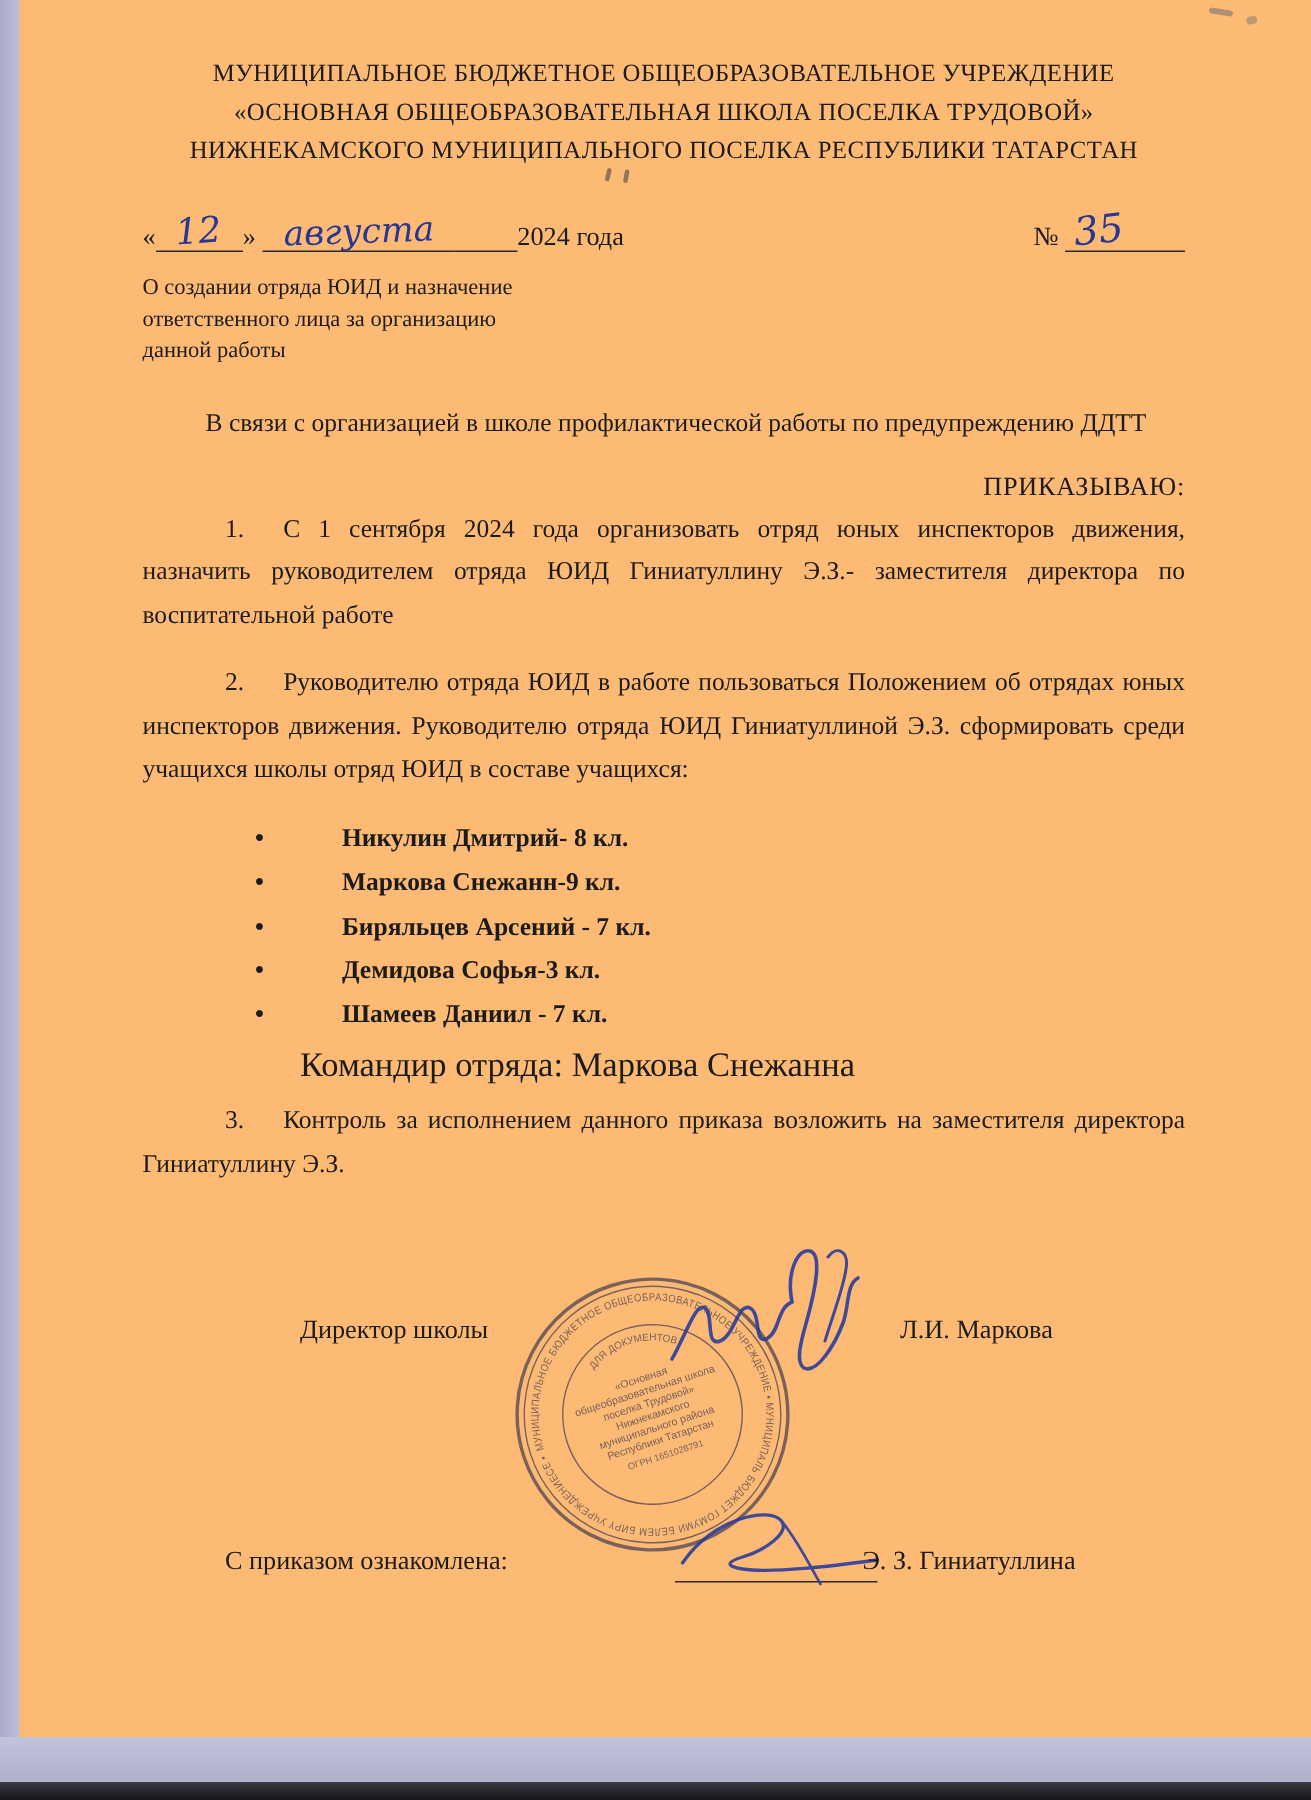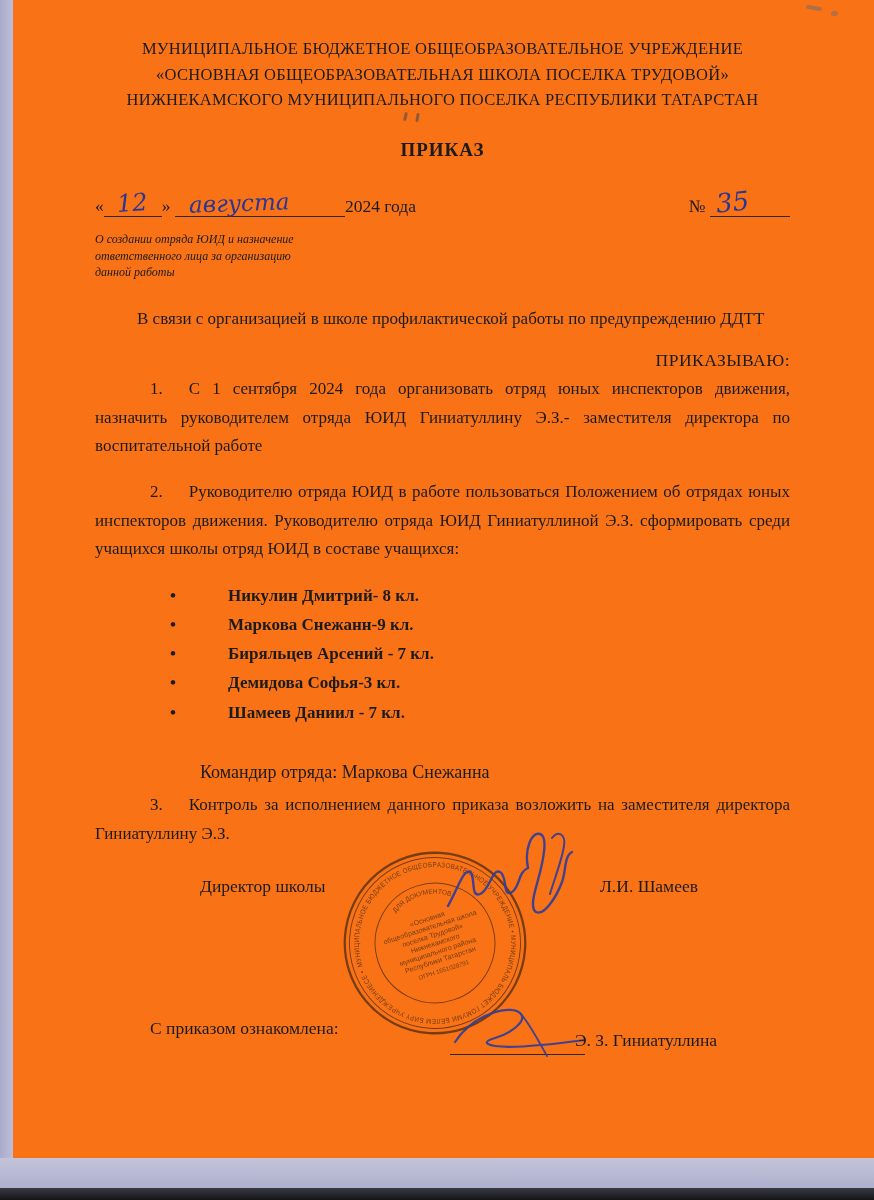--- a/index.html
+++ b/index.html
@@ -1,19 +1,19 @@
 <!DOCTYPE html>
 <html><head>
 <meta charset="utf-8">
 <style>
   html,body{margin:0;padding:0;background:#e8e8ea;}
   .scan{
     position:relative;
     width:874px;height:1200px;
-    background:#f97316;
+    background:#fdba74;
     overflow:hidden;
     font-family:"Liberation Serif", serif;
     color:#1b1b1b;
   }
   
   .edge-left{position:absolute;left:0;top:0;width:13px;height:100%;
     background:linear-gradient(to right,#a9abca,#bdbed8);}
   .edge-bottom{position:absolute;left:0;bottom:12px;width:100%;height:30px;
     background:linear-gradient(to bottom,#c3c4da,#aeb0cc);}
   .edge-bottom-dark{position:absolute;left:0;bottom:0;width:100%;height:12px;
@@ -38,58 +38,57 @@
   .u.ext{width:42px;}
   .u.num{width:74px;text-align:left;padding-left:6px;}
   .hand{
     font-family:"DejaVu Serif", serif;font-style:italic;
     color:#2a3694;font-size:24px;line-height:.9;
     display:inline-block;transform:rotate(-4deg);
   }
   .hand.month-h{transform:rotate(-2deg);font-size:23px;}
   .hand.num-h{font-size:26px;transform:rotate(-6deg);}
 
-  .subject{margin-top:14px;font-size:12px;line-height:1.38;font-style:italic;}
+  .subject{margin-top:14px;font-size:15px;line-height:1.38;}
 
   .para{margin-top:24px;font-size:17px;line-height:1.68;text-align:justify;text-indent:42px;}
   .resolution{text-align:right;margin-top:8px;font-size:17.5px;letter-spacing:.5px;}
   .item{margin-top:4px;font-size:17px;line-height:1.68;text-align:justify;text-indent:55px;}
   .tabgap{display:inline-block;width:26px;}
 
   .students{margin:4px 0 0 75px;font-size:17px;line-height:1.72;font-weight:bold;}
   .srow .bullet{display:inline-block;width:58px;}
-  .indent-line{margin-left:105px;font-size:18px;line-height:1.7;margin-top:30px;}
+  .indent-line{margin-left:105px;font-size:23px;line-height:1.7;}
 
   .sig-block{position:absolute;top:848px;left:95px;width:695px;height:200px;font-size:17.5px;text-align:center;}
   .dir-label{position:absolute;left:105px;top:28px;}
   .dir-name{position:absolute;left:505px;top:28px;}
   .stamp-wrap{position:absolute;left:245px;top:0;transform:rotate(-18deg);opacity:.82;mix-blend-mode:multiply;}
   .stamp-wrap svg{display:block;}
   .dir-sig{position:absolute;left:345px;top:-20px;opacity:.9;}
 
   .ack-block{position:absolute;top:1012px;left:95px;width:695px;height:70px;font-size:17.5px;}
-  .ack-label{position:absolute;left:55px;top:6px;text-align:center;}
+  .ack-label{position:absolute;left:55px;top:18px;text-align:center;}
   .ack-line{position:absolute;left:355px;top:16px;width:135px;height:26px;border-bottom:1.5px solid #2a2a2a;}
   .ack-sig{position:absolute;left:340px;top:-14px;opacity:.9;}
   .ack-name{position:absolute;left:480px;top:18px;}
 </style>
 </head>
 <body>
 
 <div class="scan">
 
   <div class="content">
 
     <div class="header">
       <div>МУНИЦИПАЛЬНОЕ  БЮДЖЕТНОЕ  ОБЩЕОБРАЗОВАТЕЛЬНОЕ  УЧРЕЖДЕНИЕ</div>
       <div>«ОСНОВНАЯ ОБЩЕОБРАЗОВАТЕЛЬНАЯ ШКОЛА ПОСЕЛКА  ТРУДОВОЙ»</div>
       <div>НИЖНЕКАМСКОГО МУНИЦИПАЛЬНОГО ПОСЕЛКА  РЕСПУБЛИКИ ТАТАРСТАН</div>
     </div>
 
-    <div class="title">ПРИКАЗ</div>
 
     <div class="date-row">
       <div>
         <span>«</span><span class="u day"><span class="hand">12</span></span><span>»</span>
         <span class="u month"><span class="hand month-h">августа</span></span><span class="u ext"></span><span>2024 года</span>
       </div>
       <div>
         <span>№</span>
         <span class="u num"><span class="hand num-h">35</span></span>
       </div>
@@ -149,21 +148,21 @@
           <text x="100" y="132" text-anchor="middle" font-size="6.5">ОГРН 1651028791</text>
         </g>
       </svg>
     </div>
 
     <svg class="dir-sig" width="150" height="110" viewBox="0 0 150 110">
       <path d="M8,78 C 18,60 24,40 30,44 C 36,48 30,70 40,66 C 50,62 52,40 60,44 C 68,48 62,70 72,64 C 80,59 78,44 88,40 C 84,20 92,4 100,6 C 108,8 104,30 98,52 C 94,66 90,80 96,84 C 104,88 116,70 122,54 C 126,44 124,28 132,24" fill="none" stroke="#2c3d9e" stroke-width="2.4" stroke-linecap="round"></path>
       <path d="M112,10 C 118,2 126,6 124,18 C 122,32 114,52 110,66" fill="none" stroke="#2c3d9e" stroke-width="2" stroke-linecap="round"></path>
     </svg>
 
-    <span class="dir-name">Л.И. Шамеев</span>
+    <span class="dir-name">Л.И. Маркова</span>
   </div>
 
   <div class="ack-block">
     <span class="ack-label">С приказом ознакомлена:</span>
     <span class="ack-line"></span>
     <svg class="ack-sig" width="170" height="70" viewBox="0 0 170 70">
       <path d="M20,44 C 40,14 78,6 86,16 C 92,24 74,36 60,40 C 50,43 48,46 60,48 C 80,51 120,46 150,42" fill="none" stroke="#2c3d9e" stroke-width="2.2" stroke-linecap="round"></path>
       <path d="M86,16 C 96,28 104,44 112,58" fill="none" stroke="#2c3d9e" stroke-width="1.8" stroke-linecap="round"></path>
     </svg>
     <span class="ack-name">Э. З. Гиниатуллина</span>

